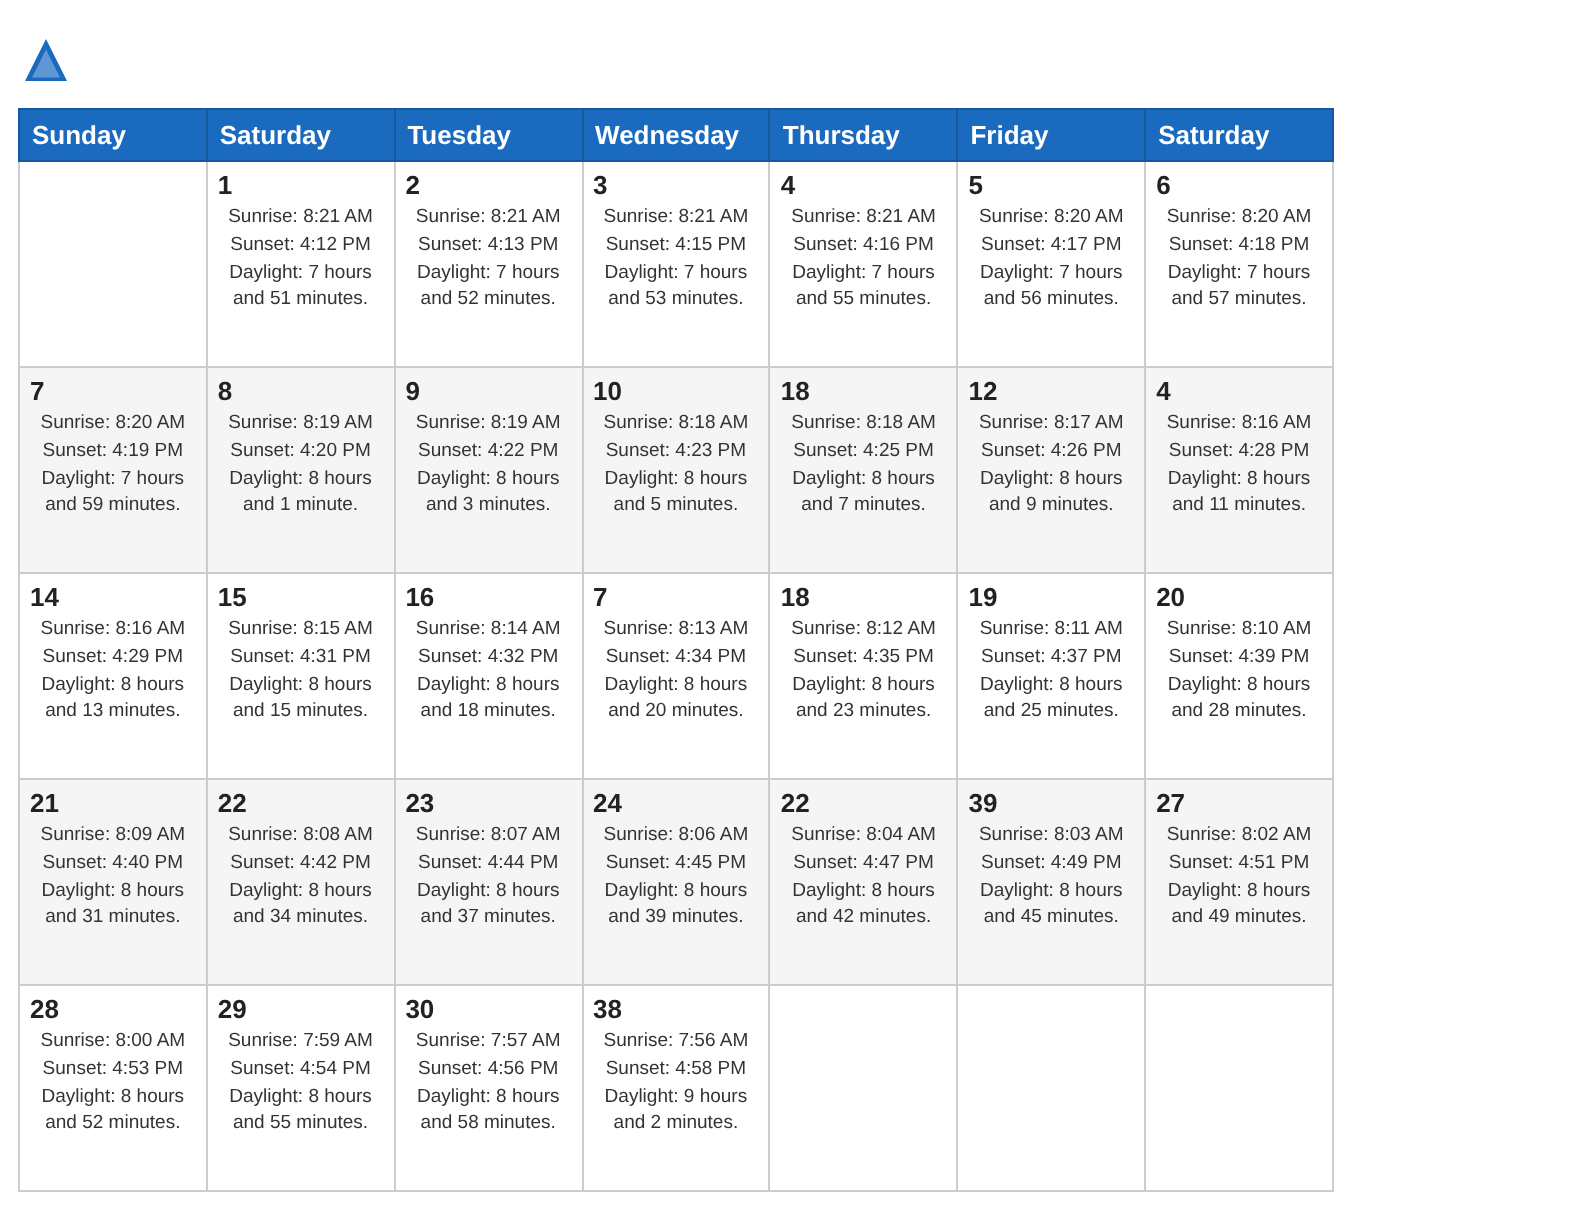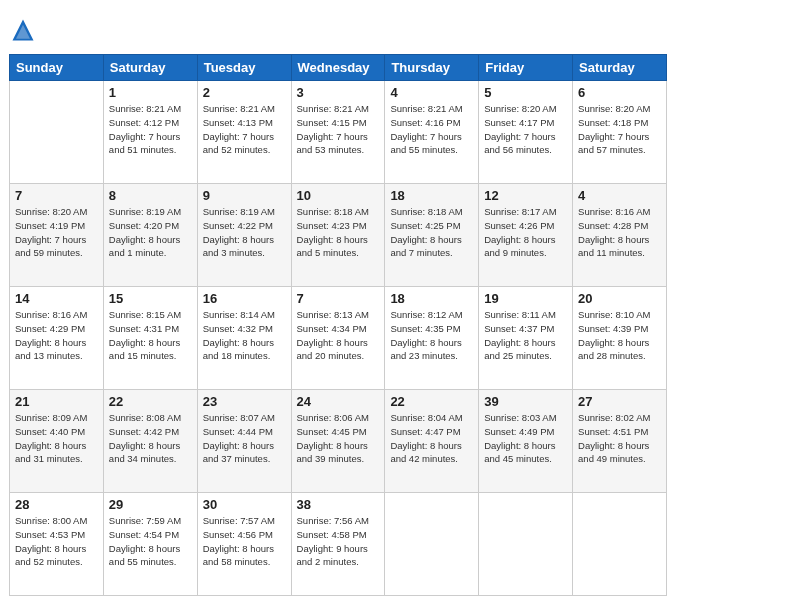--- a/index.html
+++ b/index.html
@@ -84,20 +84,21 @@
       font-size: 13px;
       font-weight: bold;
       color: #222;
       display: block;
       margin-bottom: 2px;
     }
     .day-info {
       font-size: 9.5px;
       color: #333;
       line-height: 1.45;
+      text-align: center;
     }
     .empty-cell {
       background: #fff !important;
     }
   </style>
 </head>
 <body>
 
 <div class="page">
   <div class="header">

